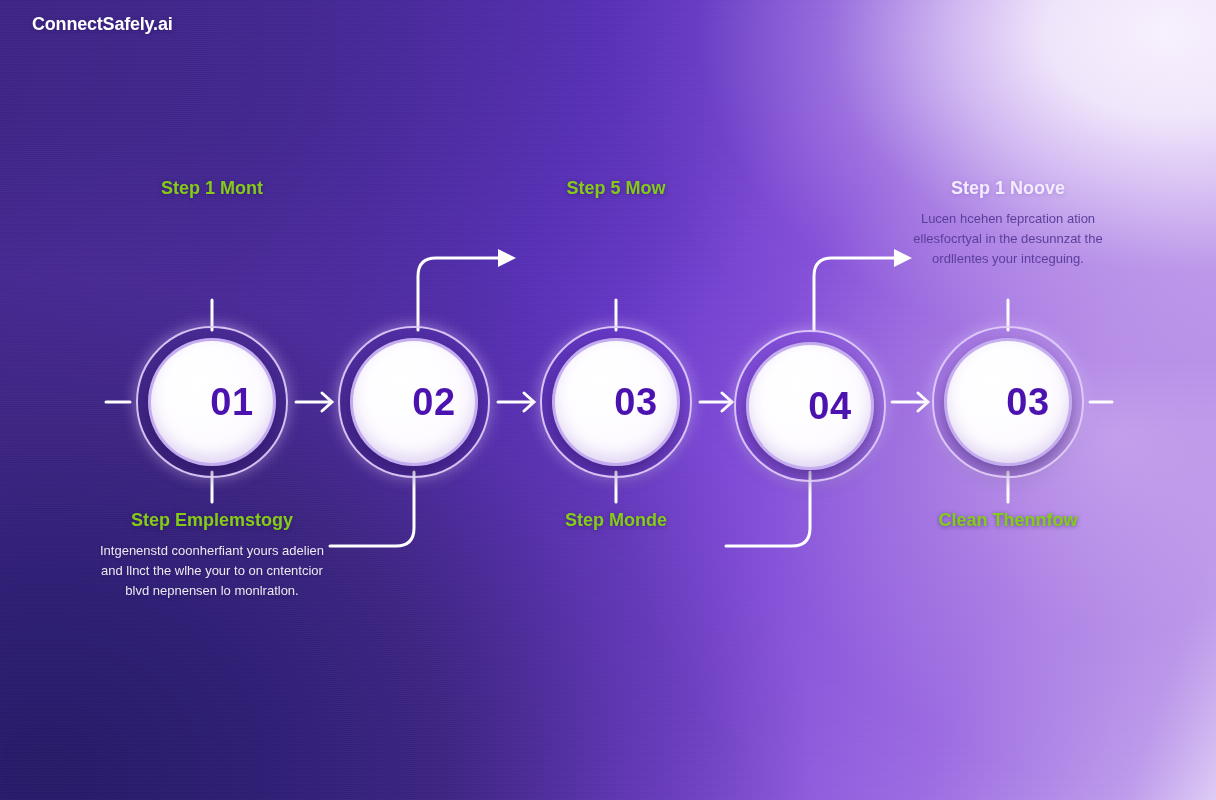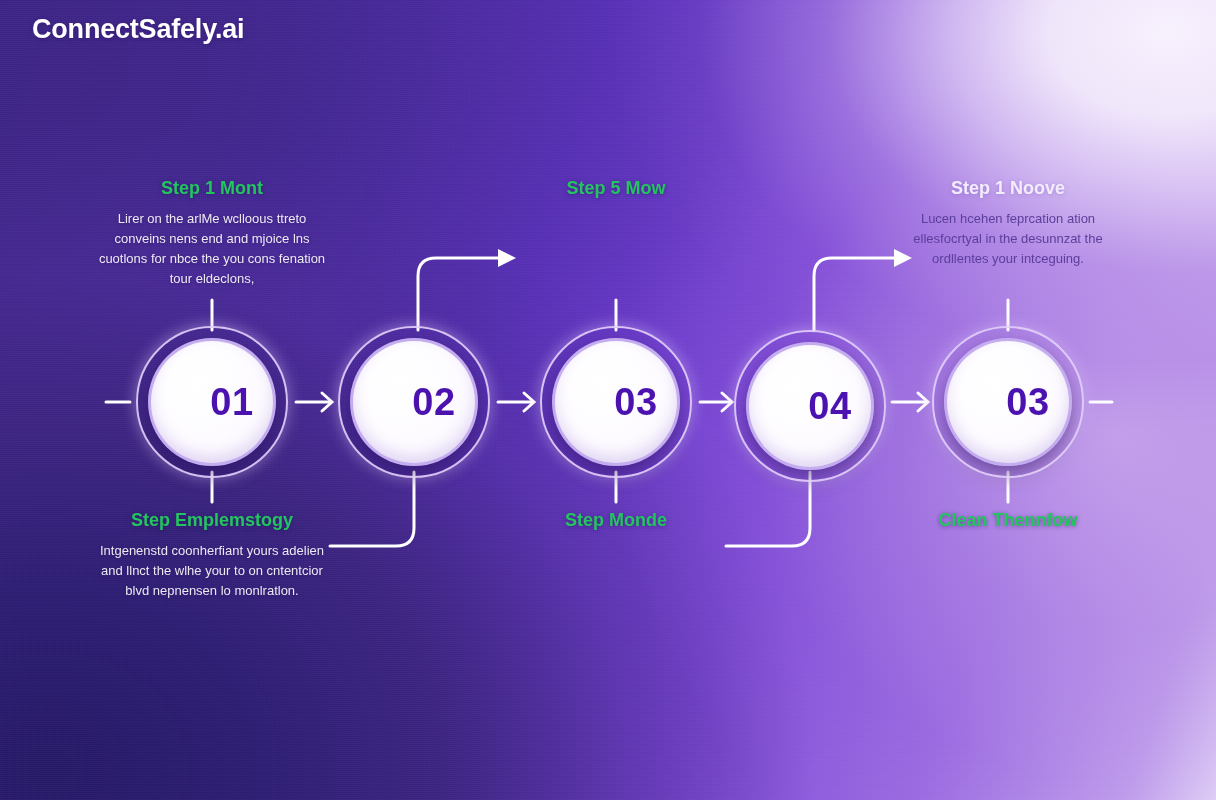--- a/index.html
+++ b/index.html
@@ -18,21 +18,21 @@
       radial-gradient(ellipse 90% 90% at 10% 10%, rgba(62,36,136,0.85) 0%, rgba(72,42,152,0.45) 35%, rgba(72,42,152,0) 62%),
       linear-gradient(108deg, #2b1a6e 0%, #3d2292 20%, #5b2fc0 42%, #7b45d6 62%, #9a6ae2 80%, #c6a5ee 94%, #e9ddfa 100%);
   }
   .noise{
     position:absolute;inset:0;pointer-events:none;opacity:.05;
     background-image:repeating-linear-gradient(0deg,rgba(255,255,255,.5) 0 1px,rgba(0,0,0,0) 1px 2px),
                      repeating-linear-gradient(90deg,rgba(255,255,255,.4) 0 1px,rgba(0,0,0,0) 1px 2px);
   }
   .logo{
     position:absolute;left:32px;top:14px;
-    color:#ffffff;font-size:27px;font-weight:bold;letter-spacing:-0.2px;
+    color:#ffffff;font-size:18px;font-weight:bold;letter-spacing:-0.2px;
     text-shadow:0 1px 4px rgba(40,16,90,.45);
   }
   svg.conn{position:absolute;left:0;top:0;width:1216px;height:800px;pointer-events:none;}
 
   .node{
     position:absolute;width:128px;height:128px;border-radius:50%;
     display:flex;align-items:center;justify-content:center;
   }
   .ring{
     position:absolute;inset:-12px;border-radius:50%;
@@ -51,21 +51,21 @@
   }
   .tbox{position:absolute;width:240px;text-align:center;}
   .tbox h3{
     margin:0 0 10px 0;font-size:18px;font-weight:bold;color:#ffffff;
     text-shadow:0 1px 4px rgba(40,16,90,.5);
   }
   .tbox p{
     margin:0;font-size:13px;line-height:1.55;color:rgba(255,255,255,.90);
     text-shadow:0 1px 3px rgba(40,16,90,.40);
   }
-  .tbox.dark h3{color:#22c55e;}
+  .tbox.dark h3{color:#84cc16;}
   .tbox.light h3{color:#f3ecfd;text-shadow:0 1px 4px rgba(120,80,190,.35);}
   .tbox.light p{color:#5b3f9b;text-shadow:none;}
 </style>
 </head>
 <body>
 
 <div class="bg"></div>
 <div class="noise"></div>
 
 <div class="logo">ConnectSafely.ai</div>
@@ -129,21 +129,20 @@
   <span class="num">04</span>
 </div>
 <div class="node" style="left:944px;top:338px">
   <div class="disc"></div>
   <div class="ring"></div>
   <span class="num">03</span>
 </div>
 
 <div class="tbox dark" style="left:92px;top:178px">
   <h3>Step 1 Mont</h3>
-  <p>Lirer on the arlMe wclloous ttreto conveins nens end and mjoice lns cuotlons for nbce the you cons fenation tour eldeclons,</p>
 </div>
 <div class="tbox dark" style="left:496px;top:178px">
   <h3>Step 5 Mow</h3>
 </div>
 <div class="tbox light" style="left:888px;top:178px">
   <h3>Step 1 Noove</h3>
   <p>Lucen hcehen feprcation ation ellesfocrtyal in the desunnzat the ordllentes your intceguing.</p>
 </div>
 
 <div class="tbox dark" style="left:92px;top:510px">

